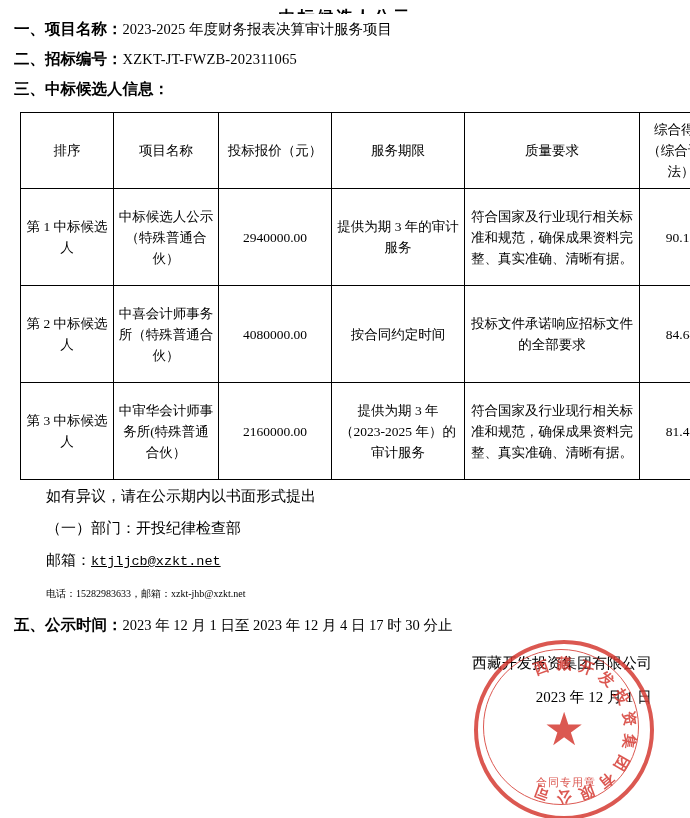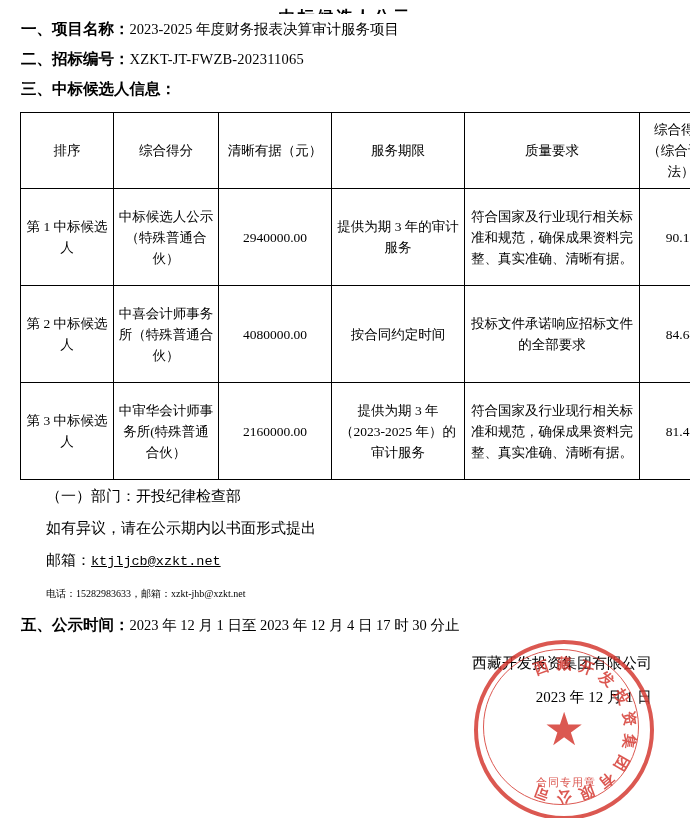--- a/index.html
+++ b/index.html
@@ -32,21 +32,21 @@
     font-weight: bold;
     color: #000;
     letter-spacing: 2px;
     overflow: hidden;
     height: 8px;
   }
   .sec-line {
     font-size: 15.5px;
     line-height: 30px;
     margin: 0;
-    padding: 0 0 0 21px;
+    padding: 0 0 0 14px;
     white-space: nowrap;
   }
   .sec-label {
     font-weight: bold;
     font-size: 15.5px;
   }
   .sec-value {
     font-weight: normal;
     font-size: 14.5px;
   }
@@ -180,22 +180,22 @@
   </p>
 
   <p class="sec-line">
     <span class="sec-label">三、中标候选人信息：</span>
   </p>
 
   <table class="bids">
     <thead>
       <tr>
         <th class="col-rank">排序</th>
-        <th class="col-name">综合得分</th>
-        <th class="col-price">清晰有据（元）</th>
+        <th class="col-name">项目名称</th>
+        <th class="col-price">投标报价（元）</th>
         <th class="col-term">服务期限</th>
         <th class="col-qual">质量要求</th>
         <th class="col-score">综合得分（综合评估法）</th>
       </tr>
     </thead>
     <tbody>
       <tr>
         <td class="rank row-h">第 1 中标候选人</td>
         <td class="name">中标候选人公示（特殊普通合伙）</td>
         <td class="price">2940000.00</td>
@@ -216,22 +216,22 @@
         <td class="name">中审华会计师事务所(特殊普通合伙）</td>
         <td class="price">2160000.00</td>
         <td class="term">提供为期 3 年（2023-2025 年）的审计服务</td>
         <td class="qual">符合国家及行业现行相关标准和规范，确保成果资料完整、真实准确、清晰有据。</td>
         <td class="score">81.47</td>
       </tr>
     </tbody>
   </table>
 
 
+  <p class="sub-line">如有异议，请在公示期内以书面形式提出</p>
   <p class="sub-line">（一）部门：开投纪律检查部</p>
-  <p class="sub-line">如有异议，请在公示期内以书面形式提出</p>
   <p class="sub-line">
     <span>邮箱：</span><span class="email-underline">ktjljcb@xzkt.net</span>
   </p>
   <p class="sub-line plain-mail">电话：15282983633，邮箱：xzkt-jhb@xzkt.net</p>
 
   <p class="sec-line">
     <span class="sec-label">五、公示时间：</span><span class="sec-value">2023 年 12 月 1 日至 2023 年 12 月 4 日 17 时 30 分止</span>
   </p>
 
   <div class="sign-block">

